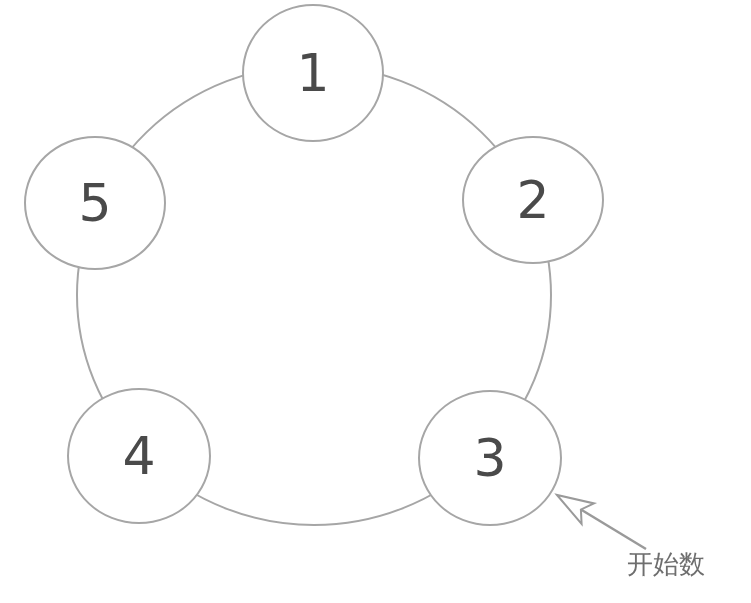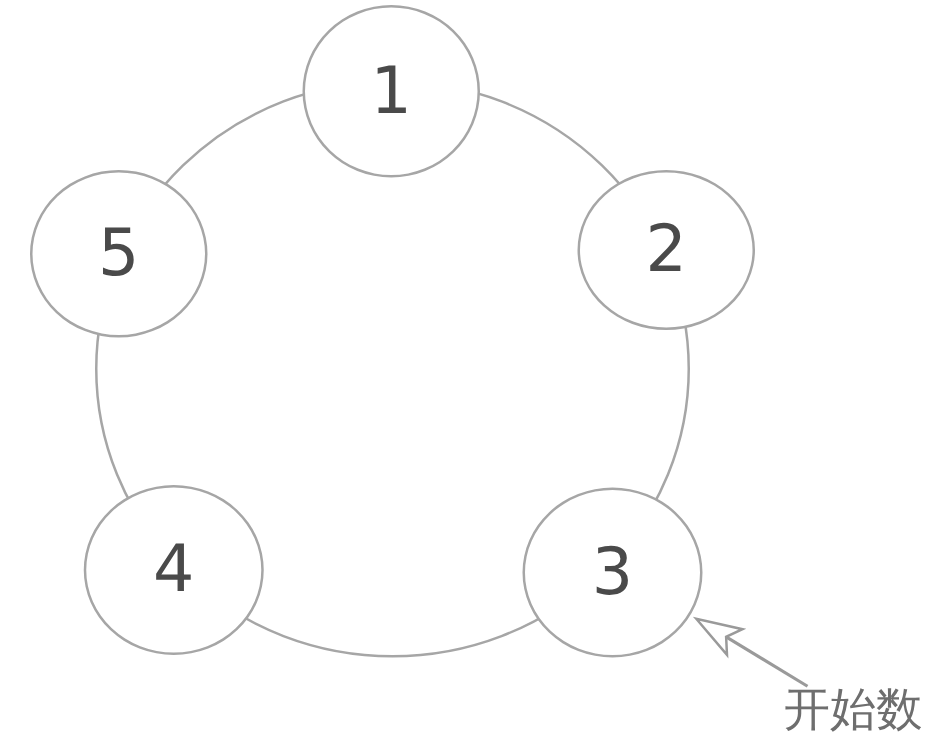--- a/index.html
+++ b/index.html
@@ -58,22 +58,22 @@
   }
   .num {
     font-family: "DejaVu Sans", sans-serif;
     font-size: 52px;
     line-height: 1;
     color: var(--number);
   }
   .annotation {
     position: absolute;
     z-index: 2;
-    font-family: Liberation Mono, monospace;
-    font-size: 37px;
+    font-family: Liberation Serif, serif;
+    font-size: 26px;
     line-height: 1.1;
     color: var(--annotation);
     white-space: nowrap;
   }
 </style>
 </head>
 <body>
 
 <div id="canvas" data-name="diagram-canvas">
 

